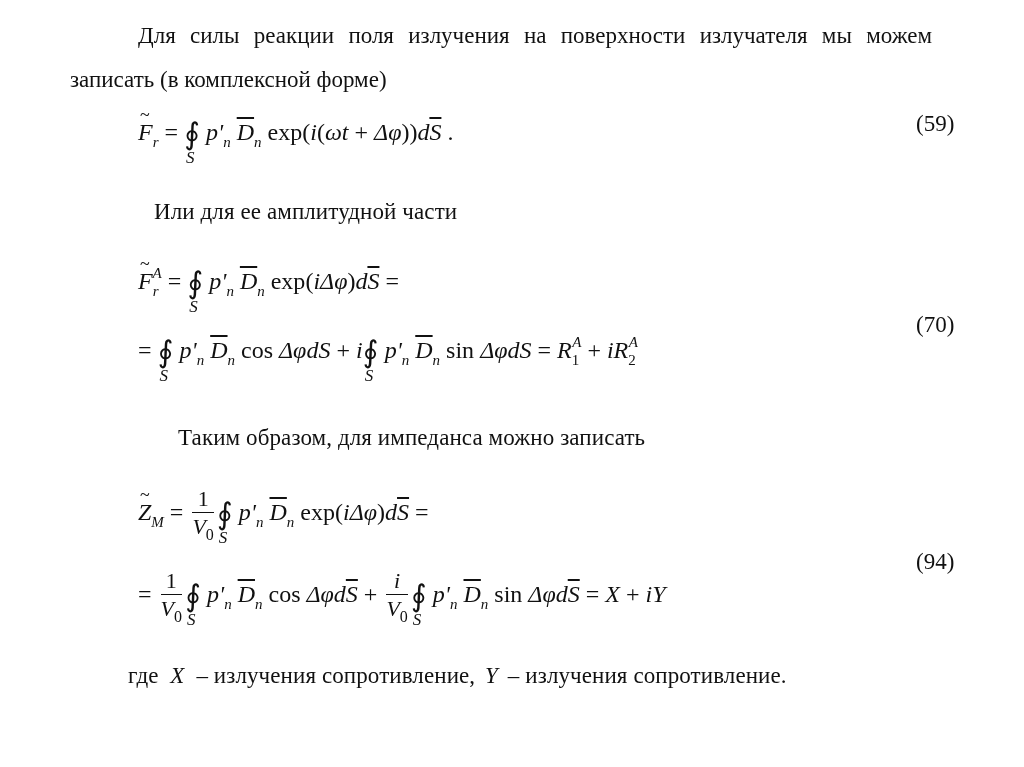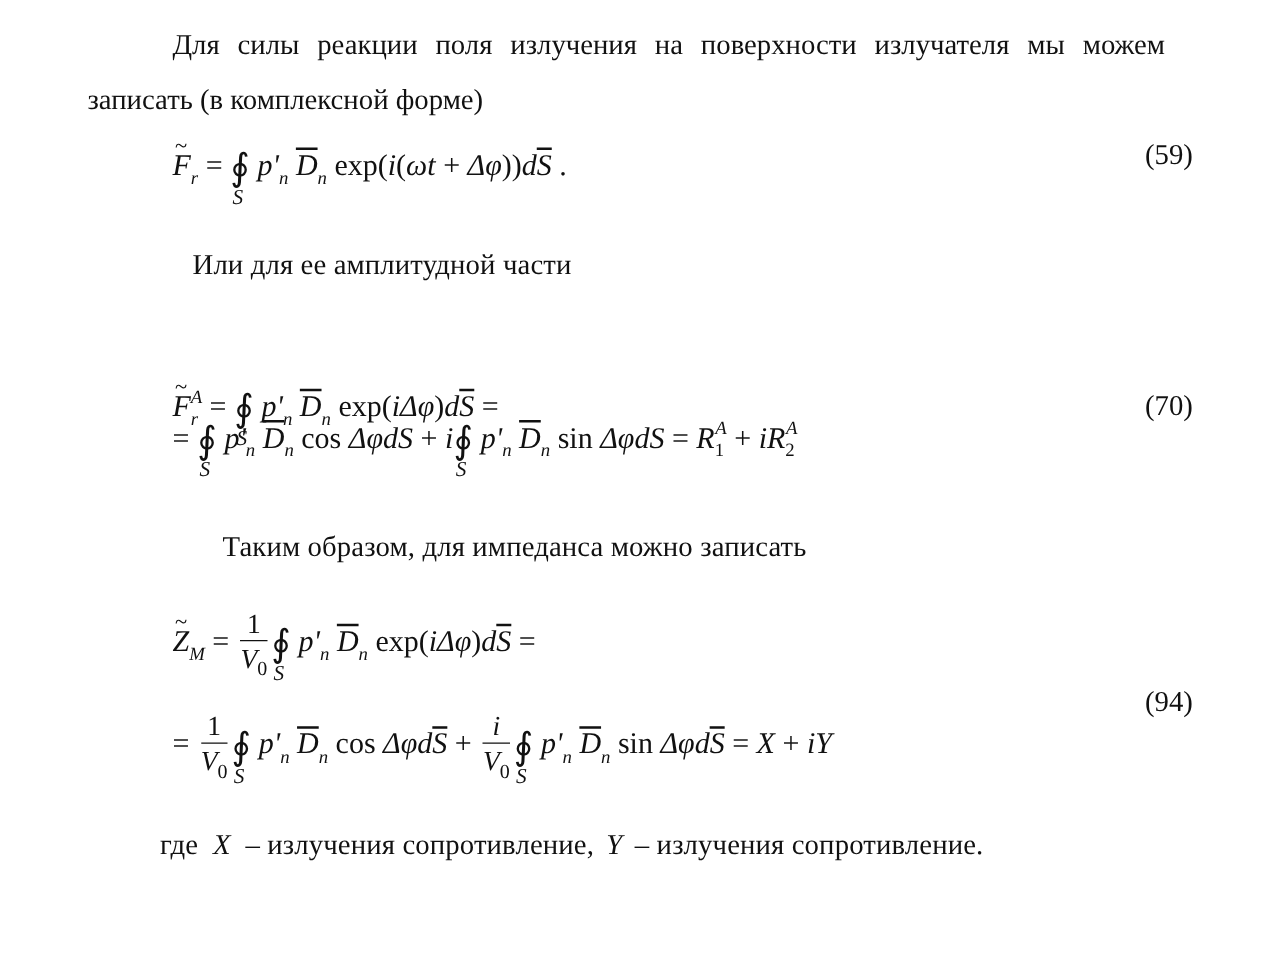--- a/index.html
+++ b/index.html
@@ -35,21 +35,21 @@
   <span>=</span>
   <span class="oint"><span>∮</span><span class="lim">S</span></span>
   <span class="i">p'</span><span class="sub">n</span>
   <span class="ov">D</span><span class="sub">n</span>
   <span>exp</span>(<span class="i">i</span>(<span class="i">ωt</span> <span>+</span> <span class="i">Δφ</span>))<span class="i">d</span><span class="ov">S</span> <span>.</span>
 </div>
 <div class="abs eqno" style="top:111px;">(59)</div>
 
 <div class="abs text" style="left:138px; top:199px;margin-left:16px;">Или для ее амплитудной части</div>
 
-<div class="abs math" style="left:138px; top:265px;margin-top:44px;">
+<div class="abs math" style="left:138px; top:265px;">
   <span class="tilde">F</span><span class="sub">r</span><span class="sup" style="margin-left:-6px;">A</span>
   <span>=</span>
   <span class="oint"><span>∮</span><span class="lim">S</span></span>
   <span class="i">p'</span><span class="sub">n</span>
   <span class="ov">D</span><span class="sub">n</span>
   <span>exp</span>(<span class="i">i</span><span class="i">Δφ</span>)<span class="i">d</span><span class="ov">S</span>
   <span>=</span>
 </div>
 
 <div class="abs math" style="left:138px; top:334px;">

